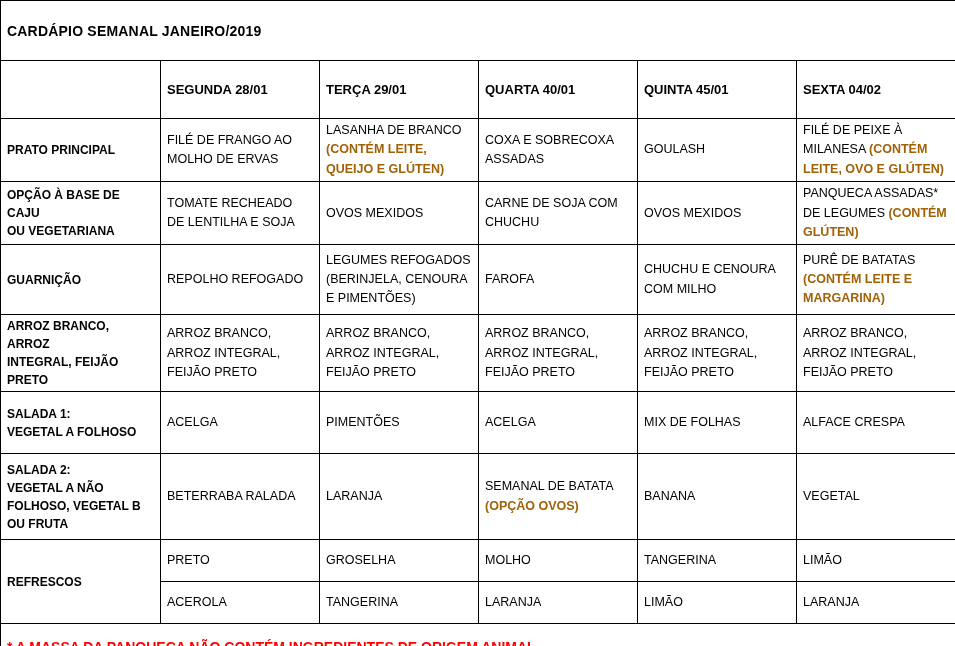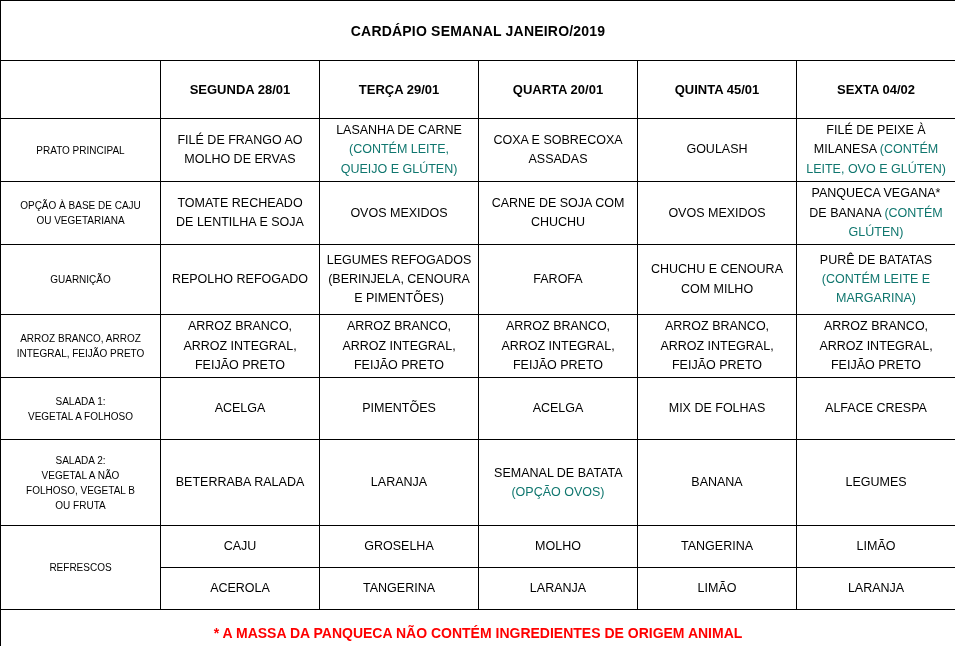--- a/index.html
+++ b/index.html
@@ -11,48 +11,47 @@
     color: #000000;
     font-family: "Liberation Sans", sans-serif;
   }
   table.menu {
     border-collapse: collapse;
     width: 955px;
     table-layout: fixed;
   }
   .menu td {
     border: 1px solid #000000;
-    text-align: center;
     vertical-align: middle;
     padding: 2px 6px;
     overflow: hidden;
   }
   .title-cell {
     font-weight: bold;
     font-size: 14px;
     letter-spacing: 0.2px;
   }
   .head {
     font-weight: bold;
     font-size: 13px;
   }
   .label {
-    font-weight: normal;
-    font-size: 10px;
+    font-weight: bold;
+    font-size: 12px;
     line-height: 1.5;
     white-space: pre-line;
     padding: 2px 4px;
   }
   .cell {
     font-size: 12.5px;
     line-height: 1.55;
   }
   .note {
-    color: #0f766e;
-    font-weight: normal;
+    color: #a16207;
+    font-weight: bold;
   }
   .footnote-cell {
     color: #ff0000;
     font-weight: bold;
     font-size: 14px;
   }
   .r-title { height: 60px; }
   .r-head  { height: 58px; }
   .r0 { height: 62px; }
   .r1 { height: 60px; }
@@ -78,42 +77,42 @@
   </colgroup>
   <tbody>
     <tr class="r-title">
       <td colspan="6" class="title-cell">CARDÁPIO SEMANAL JANEIRO/2019</td>
     </tr>
 
     <tr class="r-head">
       <td class="label"></td>
       <td class="head">SEGUNDA  28/01</td>
       <td class="head">TERÇA 29/01</td>
-      <td class="head">QUARTA 20/01</td>
+      <td class="head">QUARTA 40/01</td>
       <td class="head">QUINTA 45/01</td>
       <td class="head">SEXTA 04/02</td>
     </tr>
 
     <tr class="r0">
       <td class="label">PRATO PRINCIPAL</td>
       <td class="cell"><span class="t">FILÉ DE FRANGO AO MOLHO DE ERVAS</span></td>
-      <td class="cell"><span class="t">LASANHA DE CARNE</span> <span class="note">(CONTÉM LEITE, QUEIJO E GLÚTEN)</span></td>
+      <td class="cell"><span class="t">LASANHA DE BRANCO</span> <span class="note">(CONTÉM LEITE, QUEIJO E GLÚTEN)</span></td>
       <td class="cell"><span class="t">COXA E SOBRECOXA ASSADAS</span></td>
       <td class="cell"><span class="t">GOULASH</span></td>
       <td class="cell"><span class="t">FILÉ DE PEIXE À MILANESA</span> <span class="note">(CONTÉM LEITE, OVO E GLÚTEN)</span></td>
     </tr>
 
     <tr class="r1">
       <td class="label">OPÇÃO À BASE DE CAJU
 OU VEGETARIANA</td>
       <td class="cell"><span class="t">TOMATE RECHEADO DE LENTILHA E SOJA</span></td>
       <td class="cell"><span class="t">OVOS MEXIDOS</span></td>
       <td class="cell"><span class="t">CARNE DE SOJA COM CHUCHU</span></td>
       <td class="cell"><span class="t">OVOS MEXIDOS</span></td>
-      <td class="cell"><span class="t">PANQUECA VEGANA* DE BANANA</span> <span class="note">(CONTÉM GLÚTEN)</span></td>
+      <td class="cell"><span class="t">PANQUECA ASSADAS* DE LEGUMES</span> <span class="note">(CONTÉM GLÚTEN)</span></td>
     </tr>
 
     <tr class="r2">
       <td class="label">GUARNIÇÃO</td>
       <td class="cell"><span class="t">REPOLHO REFOGADO</span></td>
       <td class="cell"><span class="t">LEGUMES REFOGADOS (BERINJELA, CENOURA E PIMENTÕES)</span></td>
       <td class="cell"><span class="t">FAROFA</span></td>
       <td class="cell"><span class="t">CHUCHU E CENOURA COM MILHO</span></td>
       <td class="cell"><span class="t">PURÊ DE BATATAS</span> <span class="note">(CONTÉM LEITE E MARGARINA)</span></td>
     </tr>
@@ -140,26 +139,26 @@
 
     <tr class="r5">
       <td class="label">SALADA 2:
 VEGETAL A NÃO
 FOLHOSO, VEGETAL B
 OU FRUTA</td>
       <td class="cell"><span class="t">BETERRABA RALADA</span></td>
       <td class="cell"><span class="t">LARANJA</span></td>
       <td class="cell"><span class="t">SEMANAL DE BATATA</span> <span class="note">(OPÇÃO OVOS)</span></td>
       <td class="cell"><span class="t">BANANA</span></td>
-      <td class="cell"><span class="t">LEGUMES</span></td>
+      <td class="cell"><span class="t">VEGETAL</span></td>
     </tr>
 
     <tr class="r6">
       <td class="label" rowspan="2">REFRESCOS</td>
-      <td class="cell"><span class="t">CAJU</span></td>
+      <td class="cell"><span class="t">PRETO</span></td>
       <td class="cell"><span class="t">GROSELHA</span></td>
       <td class="cell"><span class="t">MOLHO</span></td>
       <td class="cell"><span class="t">TANGERINA</span></td>
       <td class="cell"><span class="t">LIMÃO</span></td>
     </tr>
 
     <tr class="r7">
       <td class="cell"><span class="t">ACEROLA</span></td>
       <td class="cell"><span class="t">TANGERINA</span></td>
       <td class="cell"><span class="t">LARANJA</span></td>

